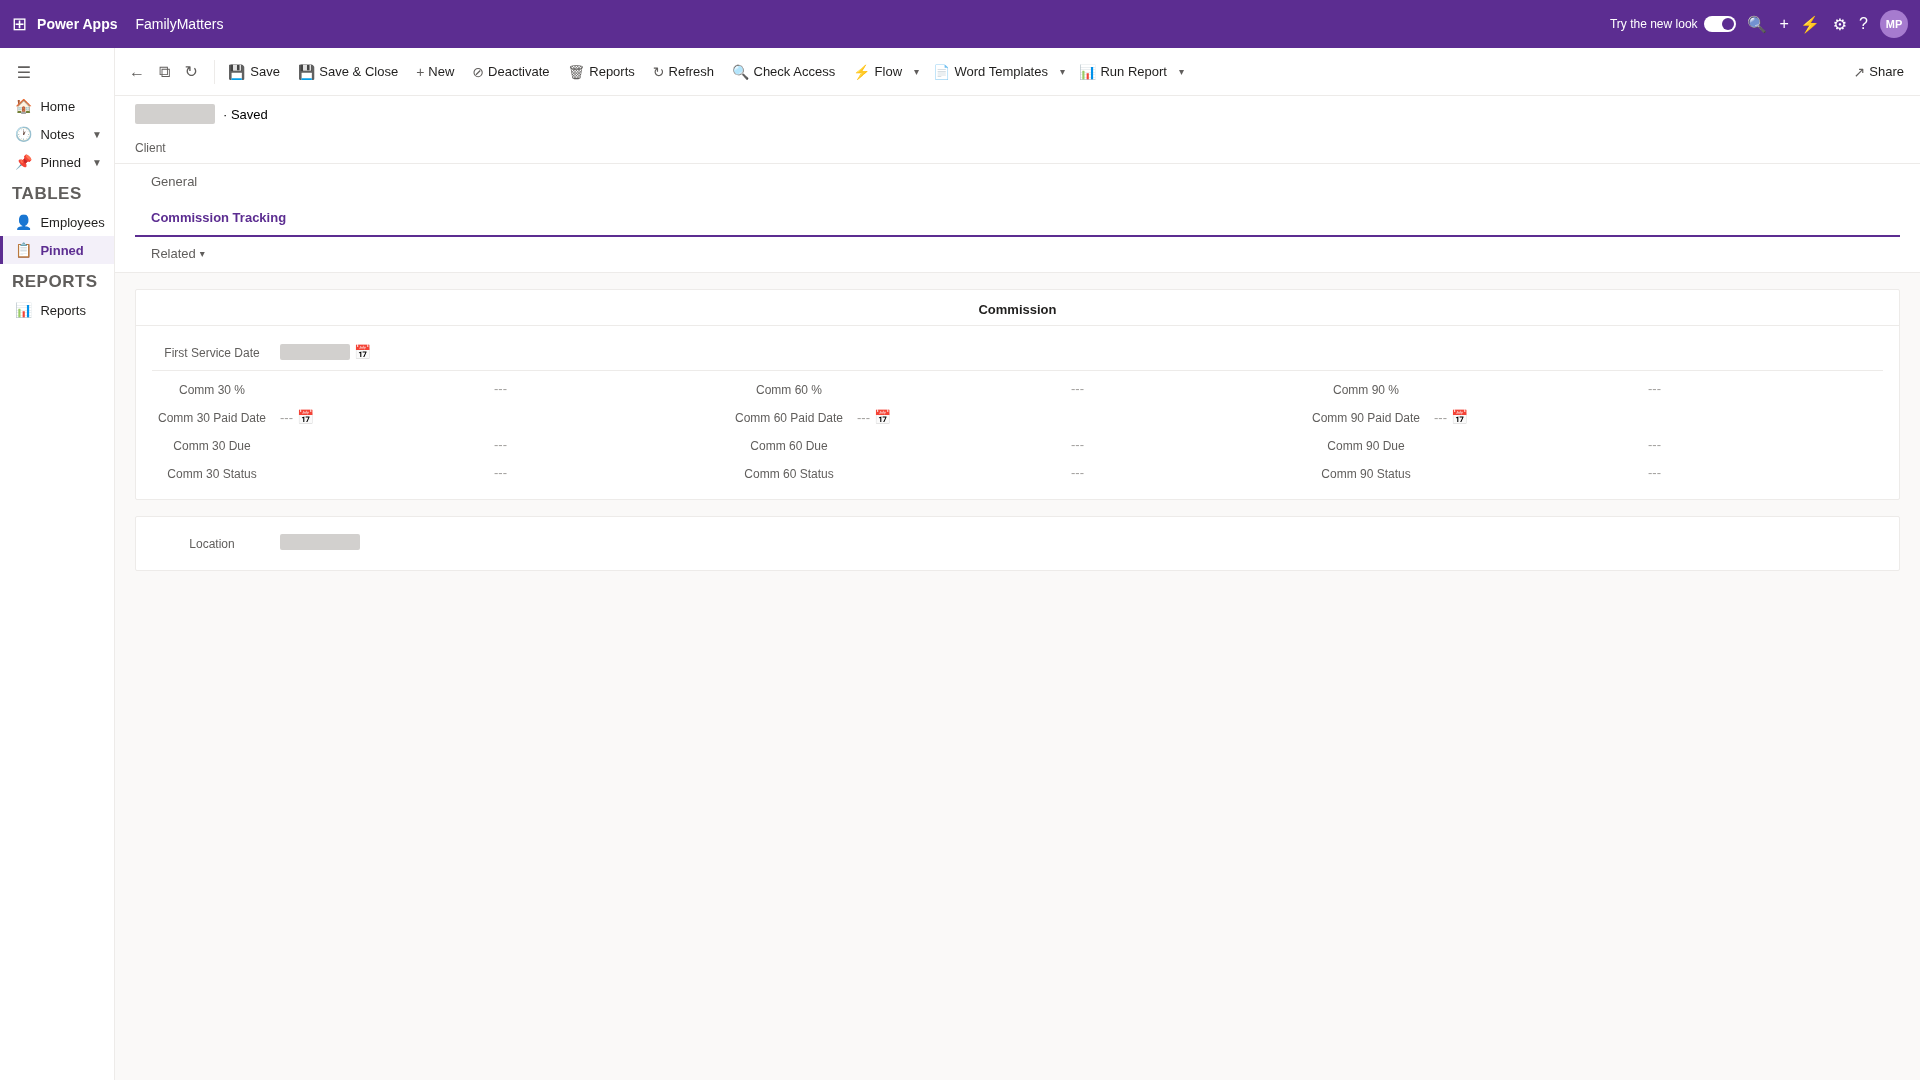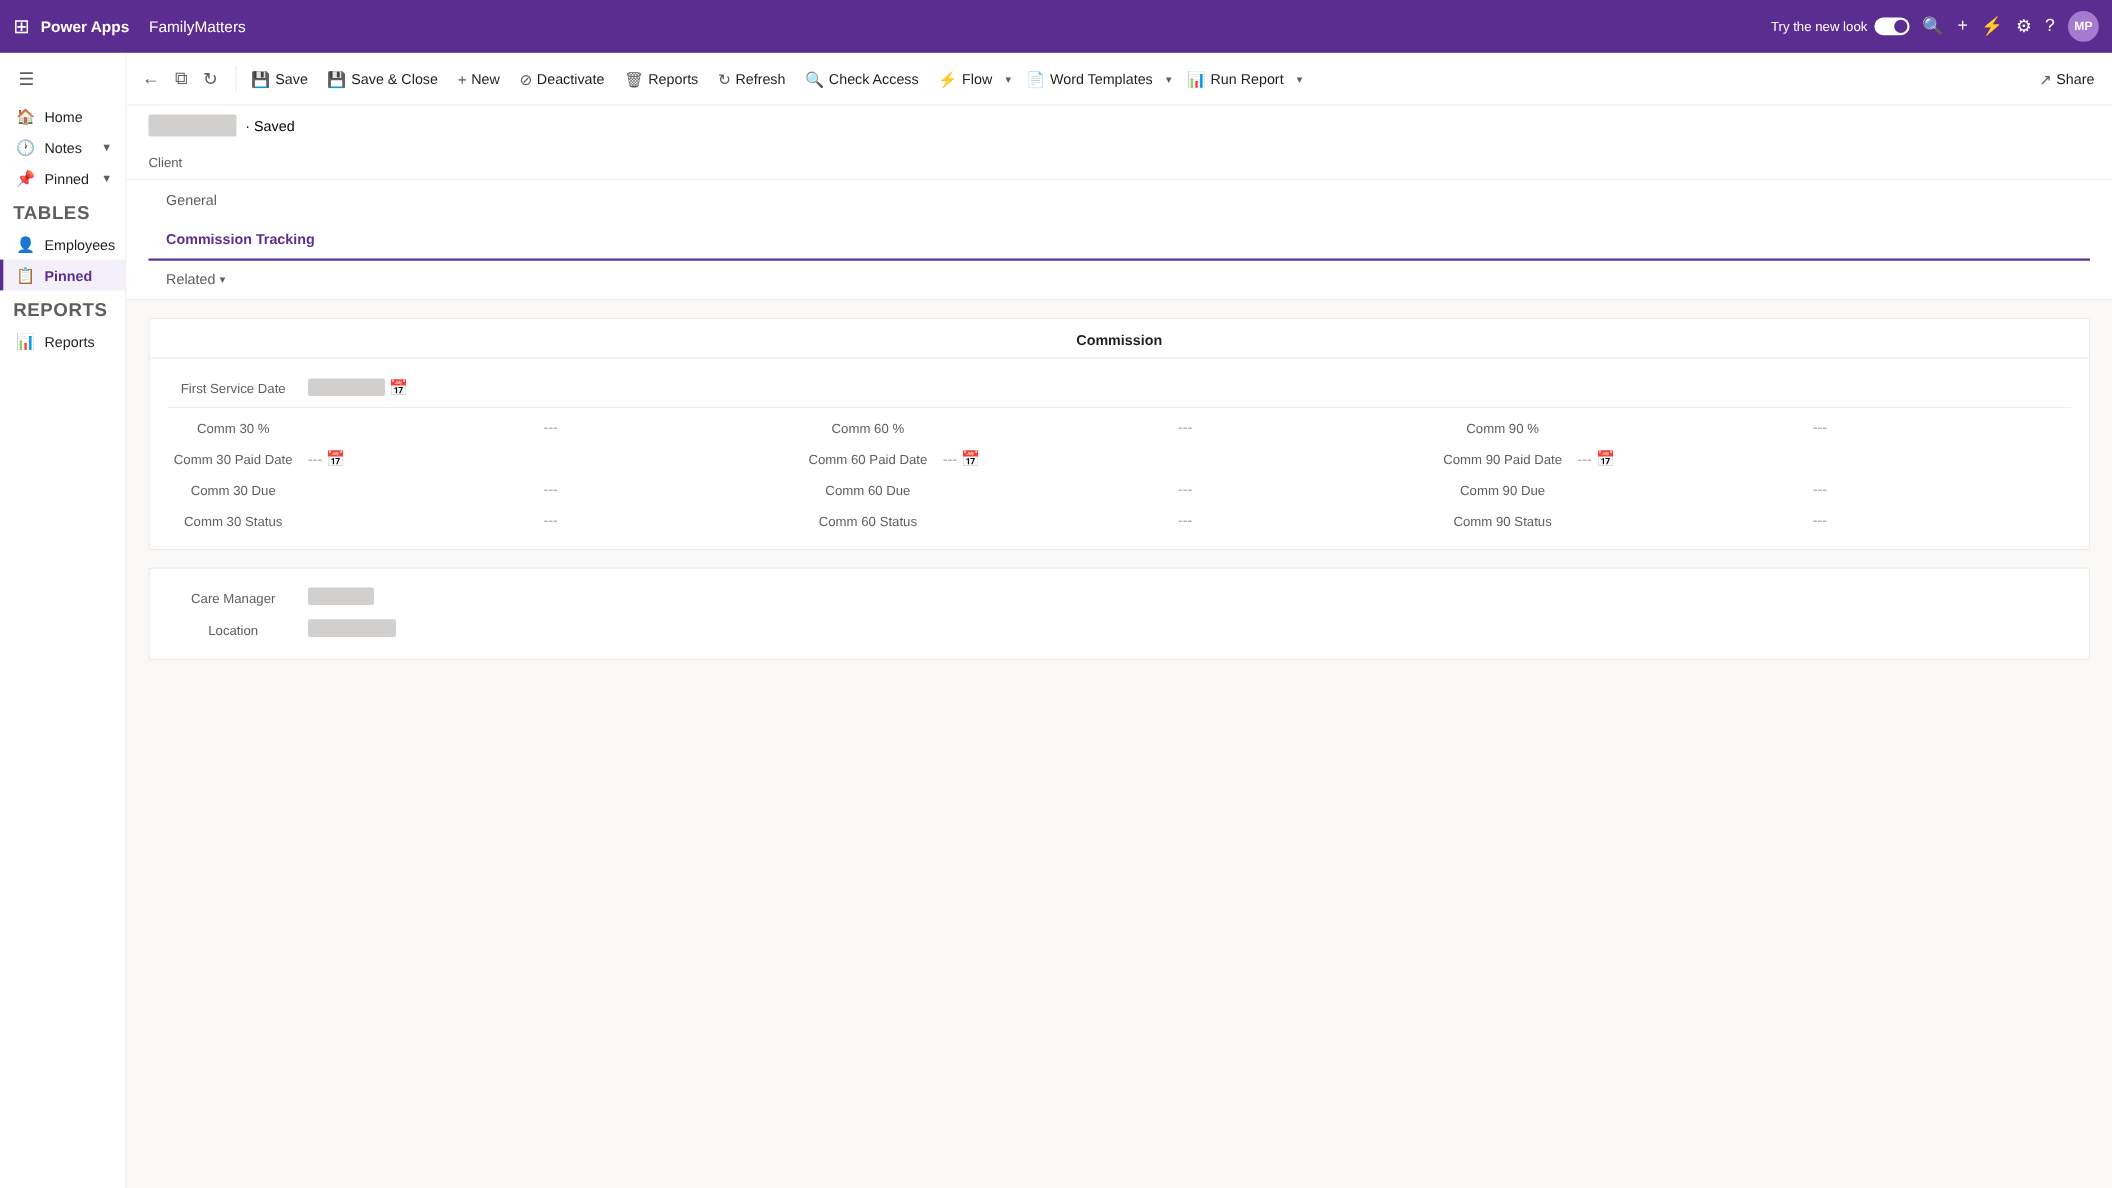--- a/index.html
+++ b/index.html
@@ -365,26 +365,20 @@
             </div>
 
 
           </div>
         </div>
       </div>
 
       <div class="form-section">
         <div class="care-section">
           <div class="care-field">
-            <span class="care-label">Care Manager</span>
-            <span class="care-value">
-              <span class="care-value-blur" style="width:60px;"></span>
-            </span>
-          </div>
-          <div class="care-field">
             <span class="care-label">Location</span>
             <span class="care-value">
               <span class="care-value-blur" style="width:80px;"></span>
             </span>
           </div>
         </div>
       </div>
 
     </div>
   </div>

